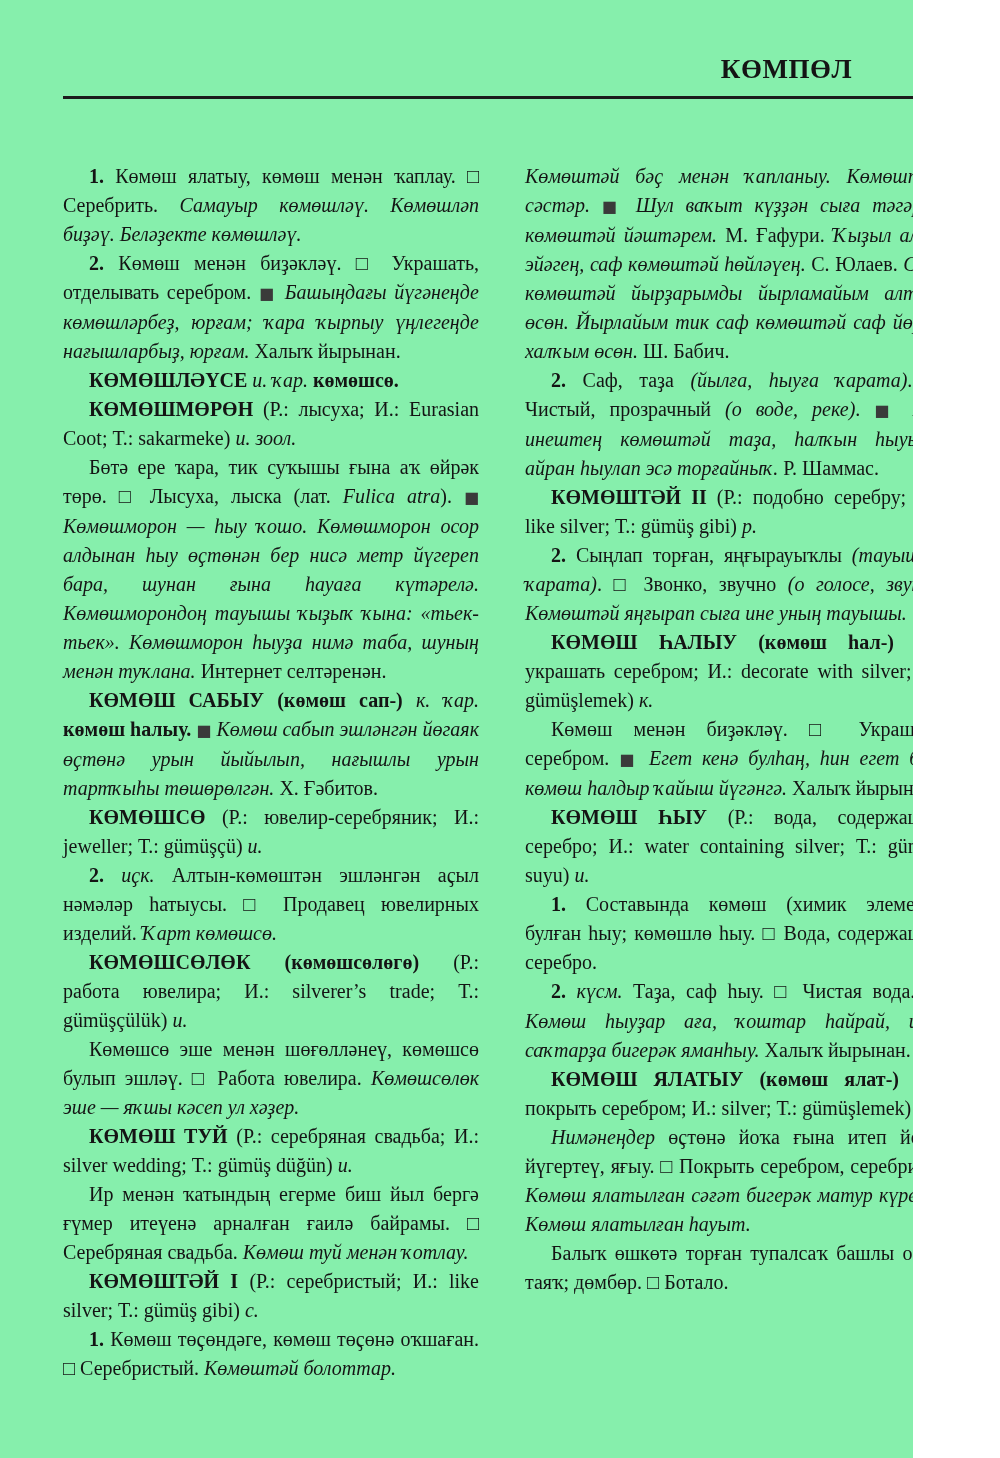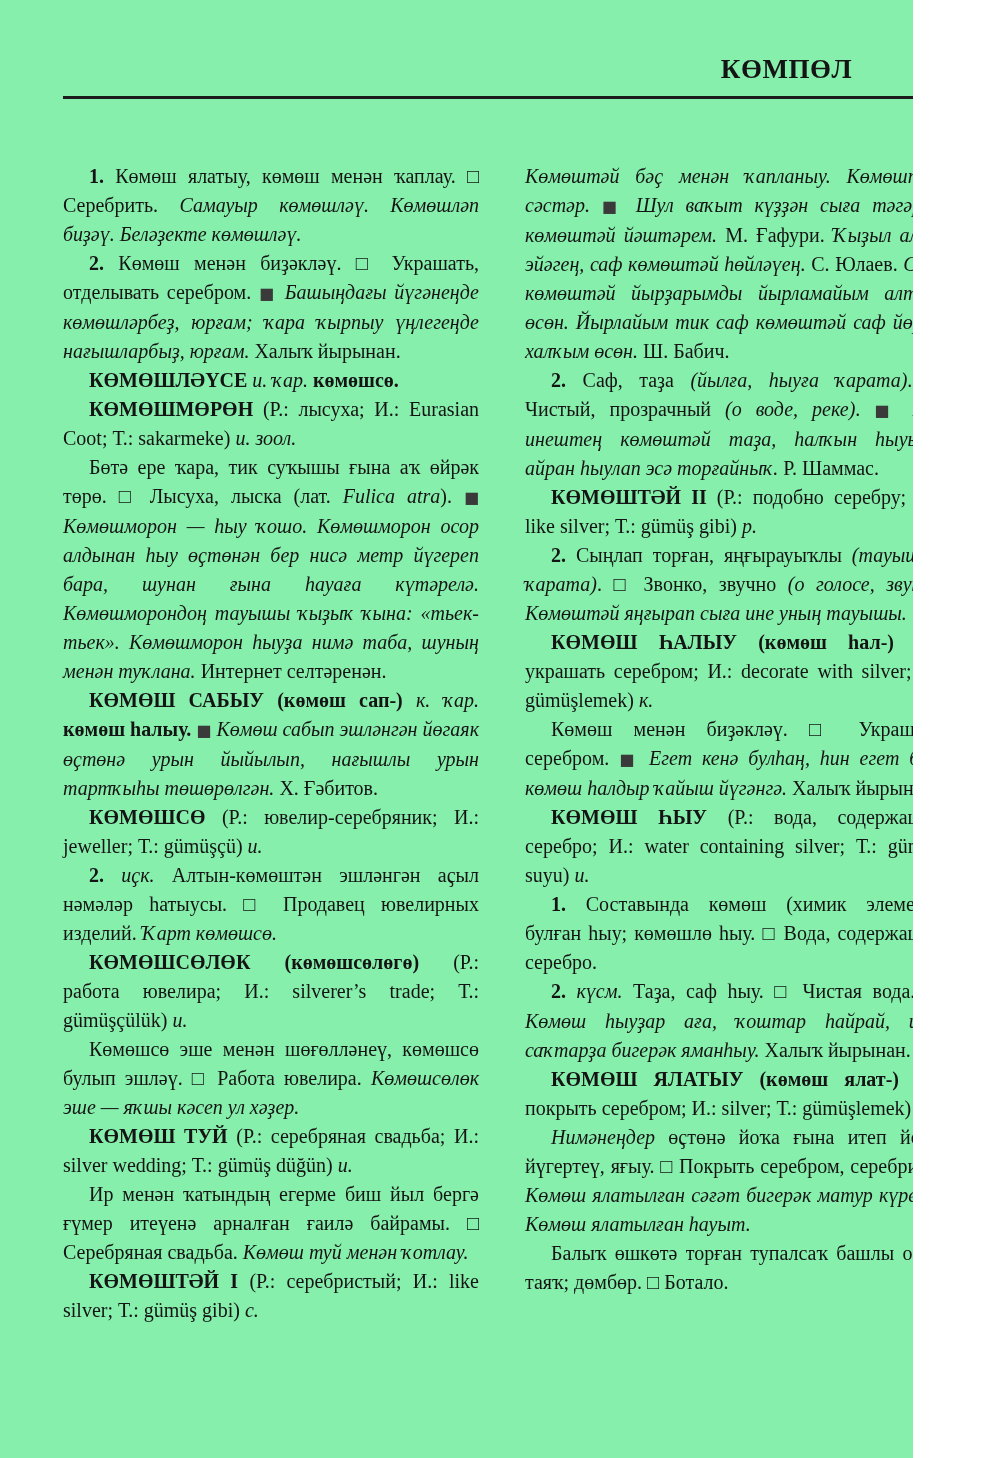--- a/index.html
+++ b/index.html
@@ -48,20 +48,21 @@
         <p class="para"><span class="run-b">КӨМӨШМӨРӨН </span><span class="run-n">(Р.: лысуха; И.: Eurasian Coot; Т.: sakarmeke) </span><span class="run-i">и. зоол.</span></p>
         <p class="para"><span class="run-n">Бөтә ере ҡара, тик суҡышы ғына аҡ өйрәк төрө. □ Лысуха, лыска (лат. </span><span class="run-i">Fulica atra</span><span class="run-n">). </span><span class="run-m">■ </span><span class="run-i">Көмөшморон — һыу ҡошо. Көмөшморон осор алдынан һыу өҫтөнән бер нисә метр йүгереп бара, шунан ғына һауаға күтәрелә. Көмөшморондоң тауышы ҡыҙыҡ ҡына: «тьек-тьек». Көмөшморон һыуҙа нимә таба, шуның менән туҡлана.</span><span class="run-n"> Интернет селтәренән.</span></p>
         <p class="para"><span class="run-b">КӨМӨШ САБЫУ (көмөш сап-) </span><span class="run-i">к. ҡар. </span><span class="run-b">көмөш һалыу. </span><span class="run-m">■ </span><span class="run-i">Көмөш сабып эшләнгән йөгаяк өҫтөнә урын йыйылып, нағышлы урын тартҡыһы төшөрөлгән.</span><span class="run-n"> Х. Ғәбитов.</span></p>
         <p class="para"><span class="run-b">КӨМӨШСӨ </span><span class="run-n">(Р.: ювелир-серебряник; И.: jeweller; Т.: gümüşçü) </span><span class="run-i">и.</span></p>
         <p class="para"><span class="run-b">2. </span><span class="run-i">иҫк. </span><span class="run-n">Алтын-көмөштән эшләнгән аҫыл нәмәләр һатыусы. □ Продавец ювелирных изделий. </span><span class="run-i">Ҡарт көмөшсө.</span></p>
         <p class="para"><span class="run-b">КӨМӨШСӨЛӨК (көмөшсөлөгө) </span><span class="run-n">(Р.: работа ювелира; И.: silverer’s trade; Т.: gümüşçülük) </span><span class="run-i">и.</span></p>
         <p class="para"><span class="run-n">Көмөшсө эше менән шөғөлләнеү, көмөшсө булып эшләү. □ Работа ювелира. </span><span class="run-i">Көмөшсөлөк эше — яҡшы кәсеп ул хәҙер.</span></p>
         <p class="para"><span class="run-b">КӨМӨШ ТУЙ </span><span class="run-n">(Р.: серебряная свадьба; И.: silver wedding; Т.: gümüş düğün) </span><span class="run-i">и.</span></p>
         <p class="para"><span class="run-n">Ир менән ҡатындың егерме биш йыл бергә ғүмер итеүенә арналған ғаилә байрамы. □ Серебряная свадьба. </span><span class="run-i">Көмөш туй менән ҡотлау.</span></p>
         <p class="para"><span class="run-b">КӨМӨШТӘЙ I </span><span class="run-n">(Р.: серебристый; И.: like silver; Т.: gümüş gibi) </span><span class="run-i">с.</span></p>
+        <p class="para"><span class="run-b">1. </span><span class="run-n">Көмөш төҫөндәге, көмөш төҫөнә оҡшаған. □ Серебристый. </span><span class="run-i">Көмөштәй болоттар.</span></p>
       </div>
     <div class="col" id="col-right">
         <p class="para noindent"><span class="run-i">Көмөштәй бәҫ менән ҡапланыу. Көмөштәй сәстәр. </span><span class="run-m">■ </span><span class="run-i">Шул ваҡыт күҙҙән сыға тәгәрәп көмөштәй йәштәрем.</span><span class="run-n"> М. Ғафури. </span><span class="run-i">Ҡыҙыл алма эйәгең, саф көмөштәй һөйләүең.</span><span class="run-n"> С. Юлаев. </span><span class="run-i">Саф көмөштәй йырҙарымды йырламайым алтын өсөн. Йырлайым тик саф көмөштәй саф йөрәк халҡым өсөн.</span><span class="run-n"> Ш. Бабич.</span></p>
         <p class="para"><span class="run-b">2. </span><span class="run-n">Саф, таҙа </span><span class="run-i">(йылға, һыуға ҡарата)</span><span class="run-n">. □ Чистый, прозрачный </span><span class="run-i">(о воде, реке)</span><span class="run-n">. </span><span class="run-m">■ </span><span class="run-i">Беҙ инештең көмөштәй таҙа, һалҡын һыуына айран һыулап эсә торғайныҡ.</span><span class="run-n"> Р. Шаммас.</span></p>
         <p class="para"><span class="run-b">КӨМӨШТӘЙ II </span><span class="run-n">(Р.: подобно серебру; И.: like silver; Т.: gümüş gibi) </span><span class="run-i">р.</span></p>
         <p class="para"><span class="run-b">2. </span><span class="run-n">Сыңлап торған, яңғырауыҡлы </span><span class="run-i">(тауышҡа ҡарата)</span><span class="run-n">. □ Звонко, звучно </span><span class="run-i">(о голосе, звуке)</span><span class="run-n">. </span><span class="run-i">Көмөштәй яңғырап сыға ине уның тауышы.</span></p>
         <p class="para"><span class="run-b">КӨМӨШ ҺАЛЫУ (көмөш һал-) </span><span class="run-n">(Р.: украшать серебром; И.: decorate with silver; Т.: gümüşlemek) </span><span class="run-i">к.</span></p>
         <p class="para"><span class="run-n">Көмөш менән биҙәкләү. □ Украшать серебром. </span><span class="run-m">■ </span><span class="run-i">Егет кенә булһаң, һин егет бул, көмөш һалдыр ҡайыш йүгәнгә.</span><span class="run-n"> Халыҡ йырынан.</span></p>
         <p class="para"><span class="run-b">КӨМӨШ ҺЫУ </span><span class="run-n">(Р.: вода, содержащая серебро; И.: water containing silver; Т.: gümüş suyu) </span><span class="run-i">и.</span></p>
         <p class="para"><span class="run-b">1. </span><span class="run-n">Составында көмөш (химик элемент) булған һыу; көмөшлө һыу. □ Вода, содержащая серебро.</span></p>

